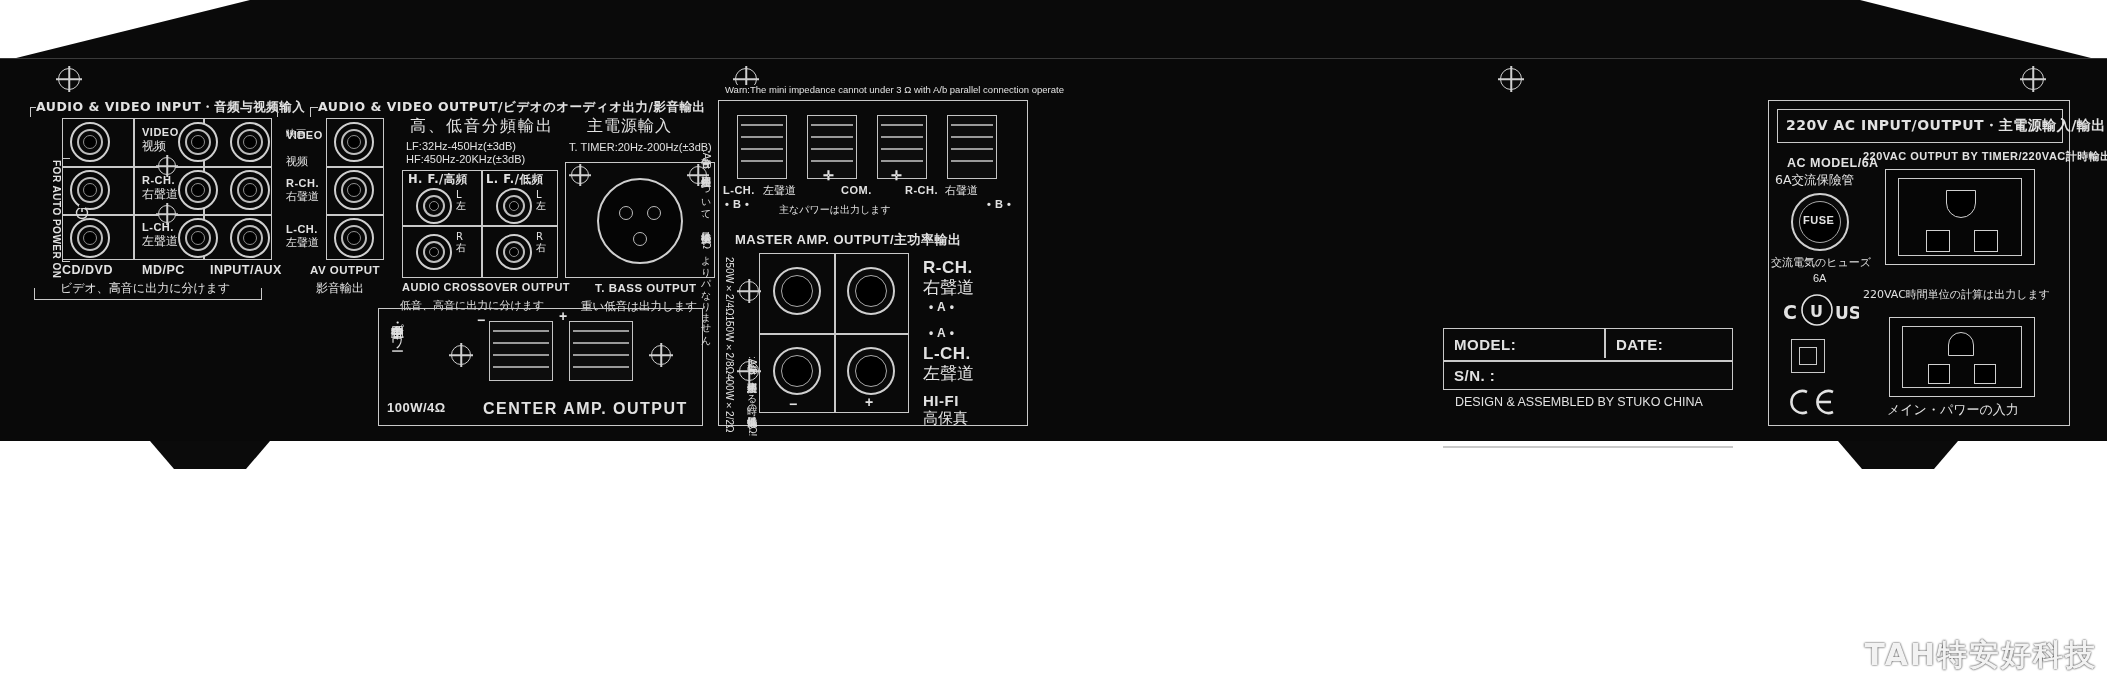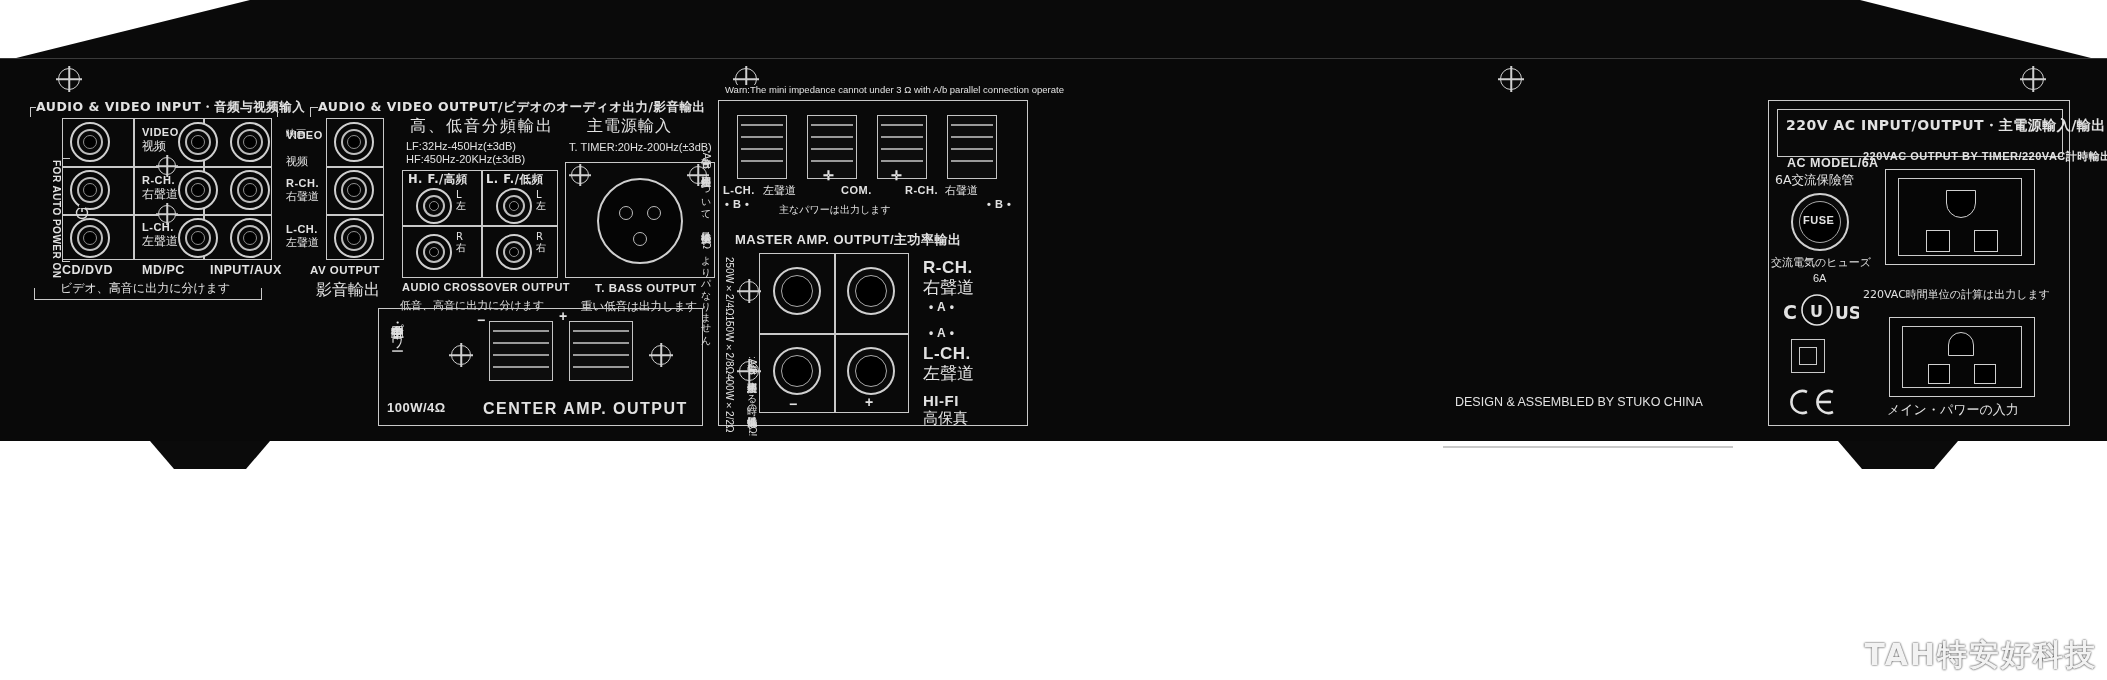--- a/index.html
+++ b/index.html
@@ -174,21 +174,21 @@
 
     <div class="brd" style="position:absolute;left:38px; top:18px; width:58px; height:142px;">
       <div style="position:absolute;top:47px;left:0;right:0;height:1.5px;background:#c9c9c9;"></div>
       <div style="position:absolute;top:95px;left:0;right:0;height:1.5px;background:#c9c9c9;"></div>
     </div>
     <div class="rca" style="left:46px; top:22px;  width:40px; height:40px;"></div>
     <div class="rca" style="left:46px; top:70px;  width:40px; height:40px;"></div>
     <div class="rca" style="left:46px; top:118px; width:40px; height:40px;"></div>
 
     <div class="lbl hdr" style="left:22px; top:164px; font-size:11.5px;">AV OUTPUT</div>
-    <div class="lbl cn" style="left:28px; top:182px; font-size:16px;">影音輸出</div>
+    <div class="lbl cn" style="left:28px; top:182px; font-size:12px;">影音輸出</div>
   </div>
 
   <div class="panel" style="left:400px; top:118px; width:160px; height:182px;">
     <div class="lbl cn" style="left:10px; top:0px; font-size:16px; letter-spacing:2px;">高、低音分頻輸出</div>
     <div class="lbl" style="left:6px; top:23px; font-size:11px;">LF:32Hz-450Hz(±3dB)</div>
     <div class="lbl" style="left:6px; top:36px; font-size:11px;">HF:450Hz-20KHz(±3dB)</div>
 
     <div class="brd" style="position:absolute;left:2px; top:52px; width:156px; height:108px;">
       <div style="position:absolute;left:78px;top:0;bottom:0;width:1.5px;background:#c9c9c9;"></div>
       <div style="position:absolute;top:54px;left:0;right:0;height:1.5px;background:#c9c9c9;"></div>
@@ -330,25 +330,32 @@
   <div class="panel brd" style="left:1443px; top:446px; width:290px; height:0;"></div>
 
   <div class="panel brd" style="left:1443px; top:446px; width:290px; height:1px; border:none;"></div>
 
   <div class="panel brd" style="left:1443px; top:446px; width:290px; height:0;"></div>
 
   <div class="panel" style="left:1443px; top:446px; width:290px; height:0;"></div>
 
   <div class="panel brd" style="left:1443px; top:446px; width:290px; height:0;"></div>
 
+  <div class="panel brd" style="left:1443px; top:328px; width:290px; height:62px;">
+    <div style="position:absolute; left:160px; top:0; bottom:31px; width:1.5px; background:#c9c9c9;"></div>
+    <div style="position:absolute; left:0; right:0; top:31px; height:1.5px; background:#c9c9c9;"></div>
+    <div class="lbl hdr" style="left:10px; top:8px; font-size:15px;">MODEL:</div>
+    <div class="lbl hdr" style="left:172px;top:8px; font-size:15px;">DATE:</div>
+    <div class="lbl hdr" style="left:10px; top:39px; font-size:15px;">S/N. :</div>
+  </div>
   <div class="lbl" style="position:absolute; left:1455px; top:396px; font-size:12.5px;">DESIGN &amp; ASSEMBLED BY STUKO CHINA</div>
 
   <div class="panel brd" style="left:1768px; top:100px; width:302px; height:326px;">
 
-    <div class="brd" style="position:absolute; left:8px; top:8px; width:286px; height:48px;">
+    <div class="brd" style="position:absolute; left:8px; top:8px; width:286px; height:34px;">
       <div class="lbl hdr cn" style="left:8px; top:8px; font-size:14px;">220V AC INPUT/OUTPUT・主電源輸入/輸出</div>
     </div>
 
     <div class="lbl hdr" style="left:18px; top:56px; font-size:12.5px;">AC MODEL/6A</div>
     <div class="lbl cn" style="left:6px; top:72px; font-size:12.5px;">6A交流保險管</div>
     <div class="post" style="left:22px; top:92px; width:58px; height:58px;">
     </div>
     <div class="lbl hdr" style="left:34px; top:114px; font-size:11px;">FUSE</div>
     <div class="lbl cn" style="left:2px; top:156px; font-size:11px;">交流電気のヒューズ</div>
     <div class="lbl" style="left:44px; top:172px; font-size:11px;">6A</div>

